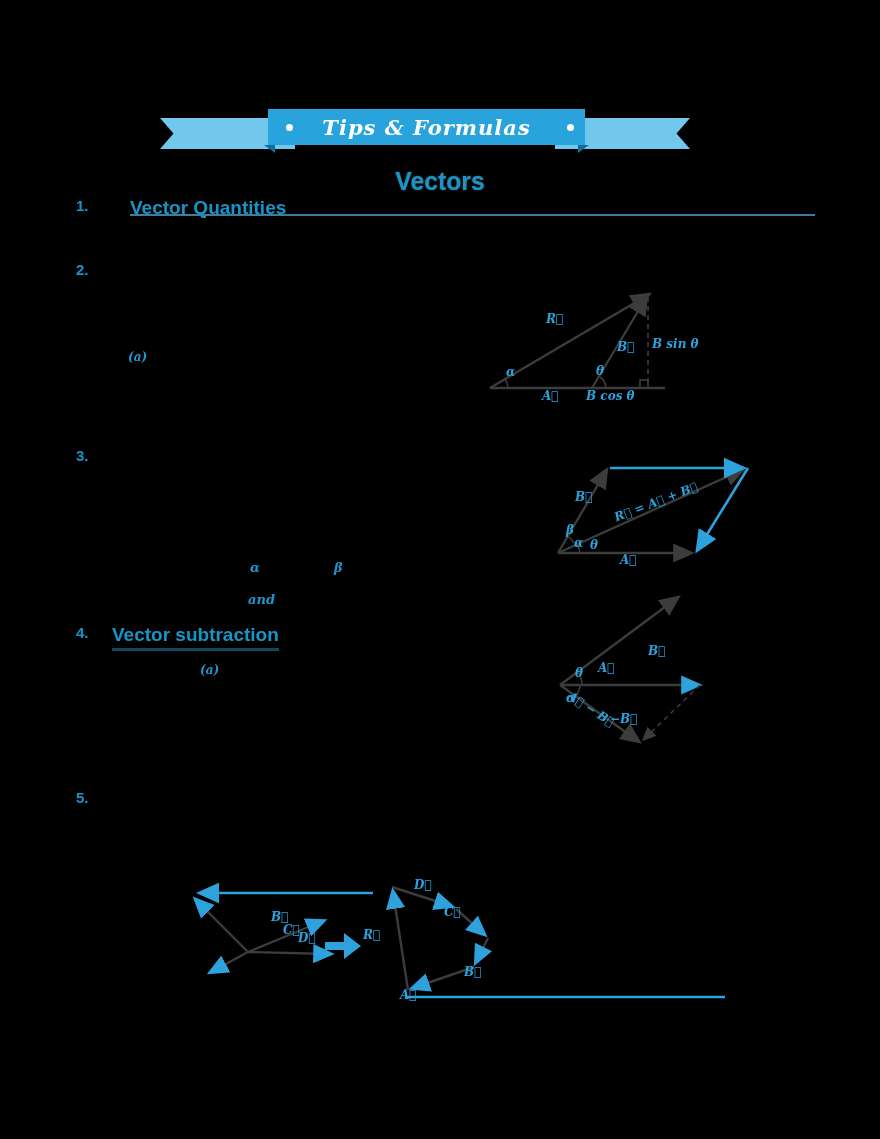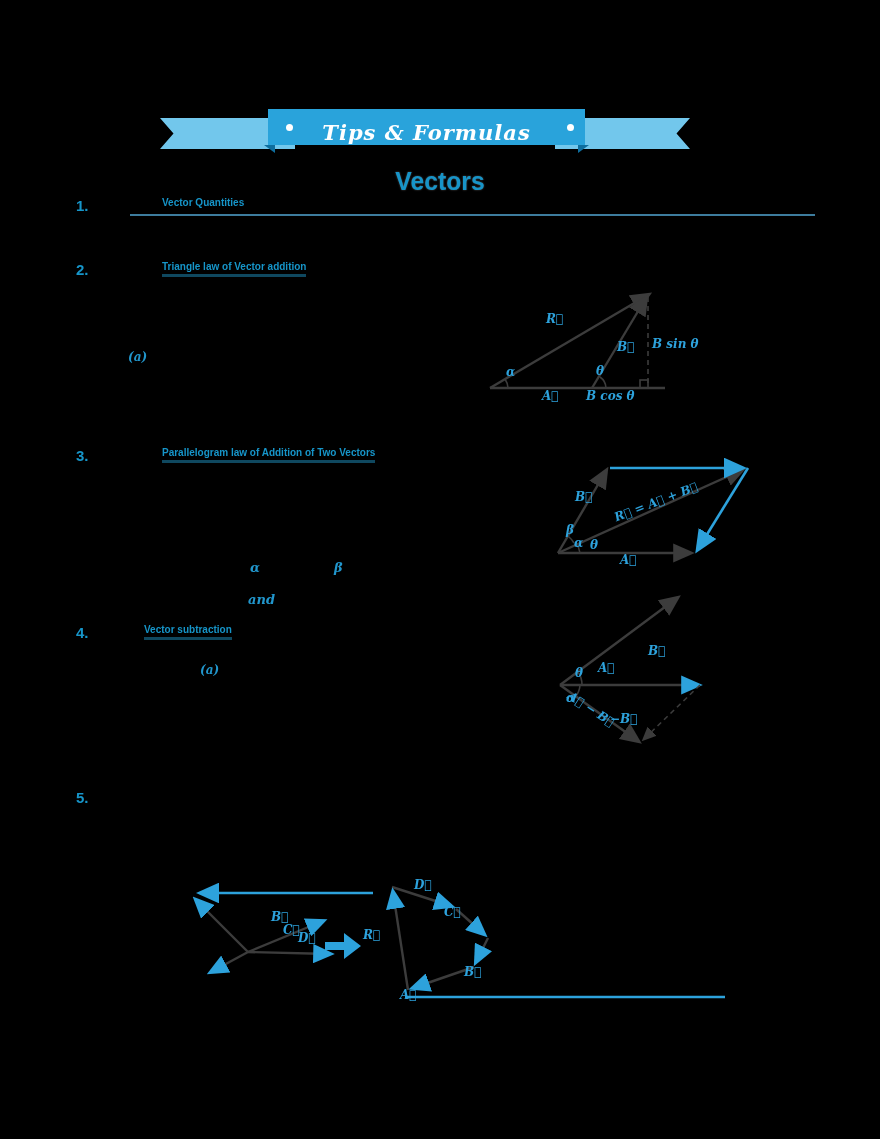--- a/index.html
+++ b/index.html
@@ -4,33 +4,33 @@
 <style>
   html,body{margin:0;padding:0;background:#000;}
   #page{position:relative;width:880px;height:1139px;background:#000;overflow:hidden;
         font-family:"Liberation Sans",sans-serif;}
   
   .banner{position:absolute;left:155px;top:108px;width:540px;height:52px;}
   .tail{position:absolute;top:10px;width:135px;height:31px;background:#72c7ec;}
   .tail.left{left:5px;clip-path:polygon(0% 0%,100% 0%,100% 100%,0% 100%,10% 50%);}
   .tail.right{right:5px;clip-path:polygon(0% 0%,100% 0%,90% 50%,100% 100%,0% 100%);}
   .band{position:absolute;left:113px;top:1px;width:317px;height:36px;background:#29a3db;
-        display:flex;align-items:flex-end;justify-content:center;}
+        display:flex;align-items:center;justify-content:center;}
   .fold{position:absolute;top:37px;width:11px;height:8px;background:#0e6e9e;}
   .fold.l{left:109px;clip-path:polygon(100% 0,100% 100%,0 0);}
   .fold.r{left:423px;clip-path:polygon(0 0,0 100%,100% 0);}
   .band-text{color:#fff;font-family:"DejaVu Serif",serif;font-style:italic;font-weight:700;
         font-size:21px;letter-spacing:1px;white-space:nowrap;}
   .dot{position:absolute;top:16px;width:7px;height:7px;border-radius:50%;background:#fff;}
   .dot.l{left:131px;} .dot.r{left:412px;}
   
   .page-title{position:absolute;left:0;top:166px;width:880px;text-align:center;
         color:#1794c8;font-size:26px;font-weight:800;letter-spacing:0px;
         text-shadow:0 0 2px #555;transform:scaleX(.95);}
-  .sec{position:absolute;color:#1695c9;font-weight:800;font-size:10px;white-space:nowrap;margin-left:32px;}
+  .sec{position:absolute;color:#1695c9;font-weight:800;font-size:19px;white-space:nowrap;}
   .sec-num{position:absolute;color:#1695c9;font-weight:800;font-size:15px;}
   .hd-ul{border-bottom:3px solid #0f485f;padding-bottom:2px;}
   .rule{position:absolute;height:2px;background:#3d7c9d;}
   
   .lbl{position:absolute;color:#2da2dc;font-family:"DejaVu Serif",serif;font-style:italic;
        font-weight:700;font-size:12px;white-space:nowrap;line-height:1;}
   .frag{position:absolute;color:#2196cc;font-family:"DejaVu Serif",serif;font-style:italic;
        font-weight:700;font-size:13px;}
   .mk{position:absolute;color:#2196cc;font-family:"DejaVu Serif",serif;font-style:italic;
        font-weight:700;font-size:12px;}
@@ -57,24 +57,22 @@
     <div class="dot r"></div>
   </div>
 
   <div class="page-title">Vectors</div>
 
   <span class="sec-num" style="left:76px;top:197px;">1.</span>
   <span class="sec" style="left:130px;top:197px;">Vector Quantities</span>
   <div class="rule" style="left:130px;top:214px;width:685px;"></div>
 
   <span class="sec-num" style="left:76px;top:261px;">2.</span>
-  <span class="sec hd-ul" style="left:130px;top:261px;">Triangle law of Vector addition</span>
 
   <span class="sec-num" style="left:76px;top:447px;">3.</span>
-  <span class="sec hd-ul" style="left:130px;top:447px;">Parallelogram law of Addition of Two Vectors</span>
 
   <span class="sec-num" style="left:76px;top:624px;">4.</span>
   <span class="sec hd-ul" style="left:112px;top:624px;">Vector subtraction</span>
 
   <span class="sec-num" style="left:76px;top:789px;">5.</span>
 
   <span class="mk" style="left:128px;top:350px;">(a)</span>
   <span class="mk" style="left:200px;top:663px;">(a)</span>
   <span class="frag" style="left:250px;top:560px;">α</span>
   <span class="frag" style="left:334px;top:560px;">β</span>

